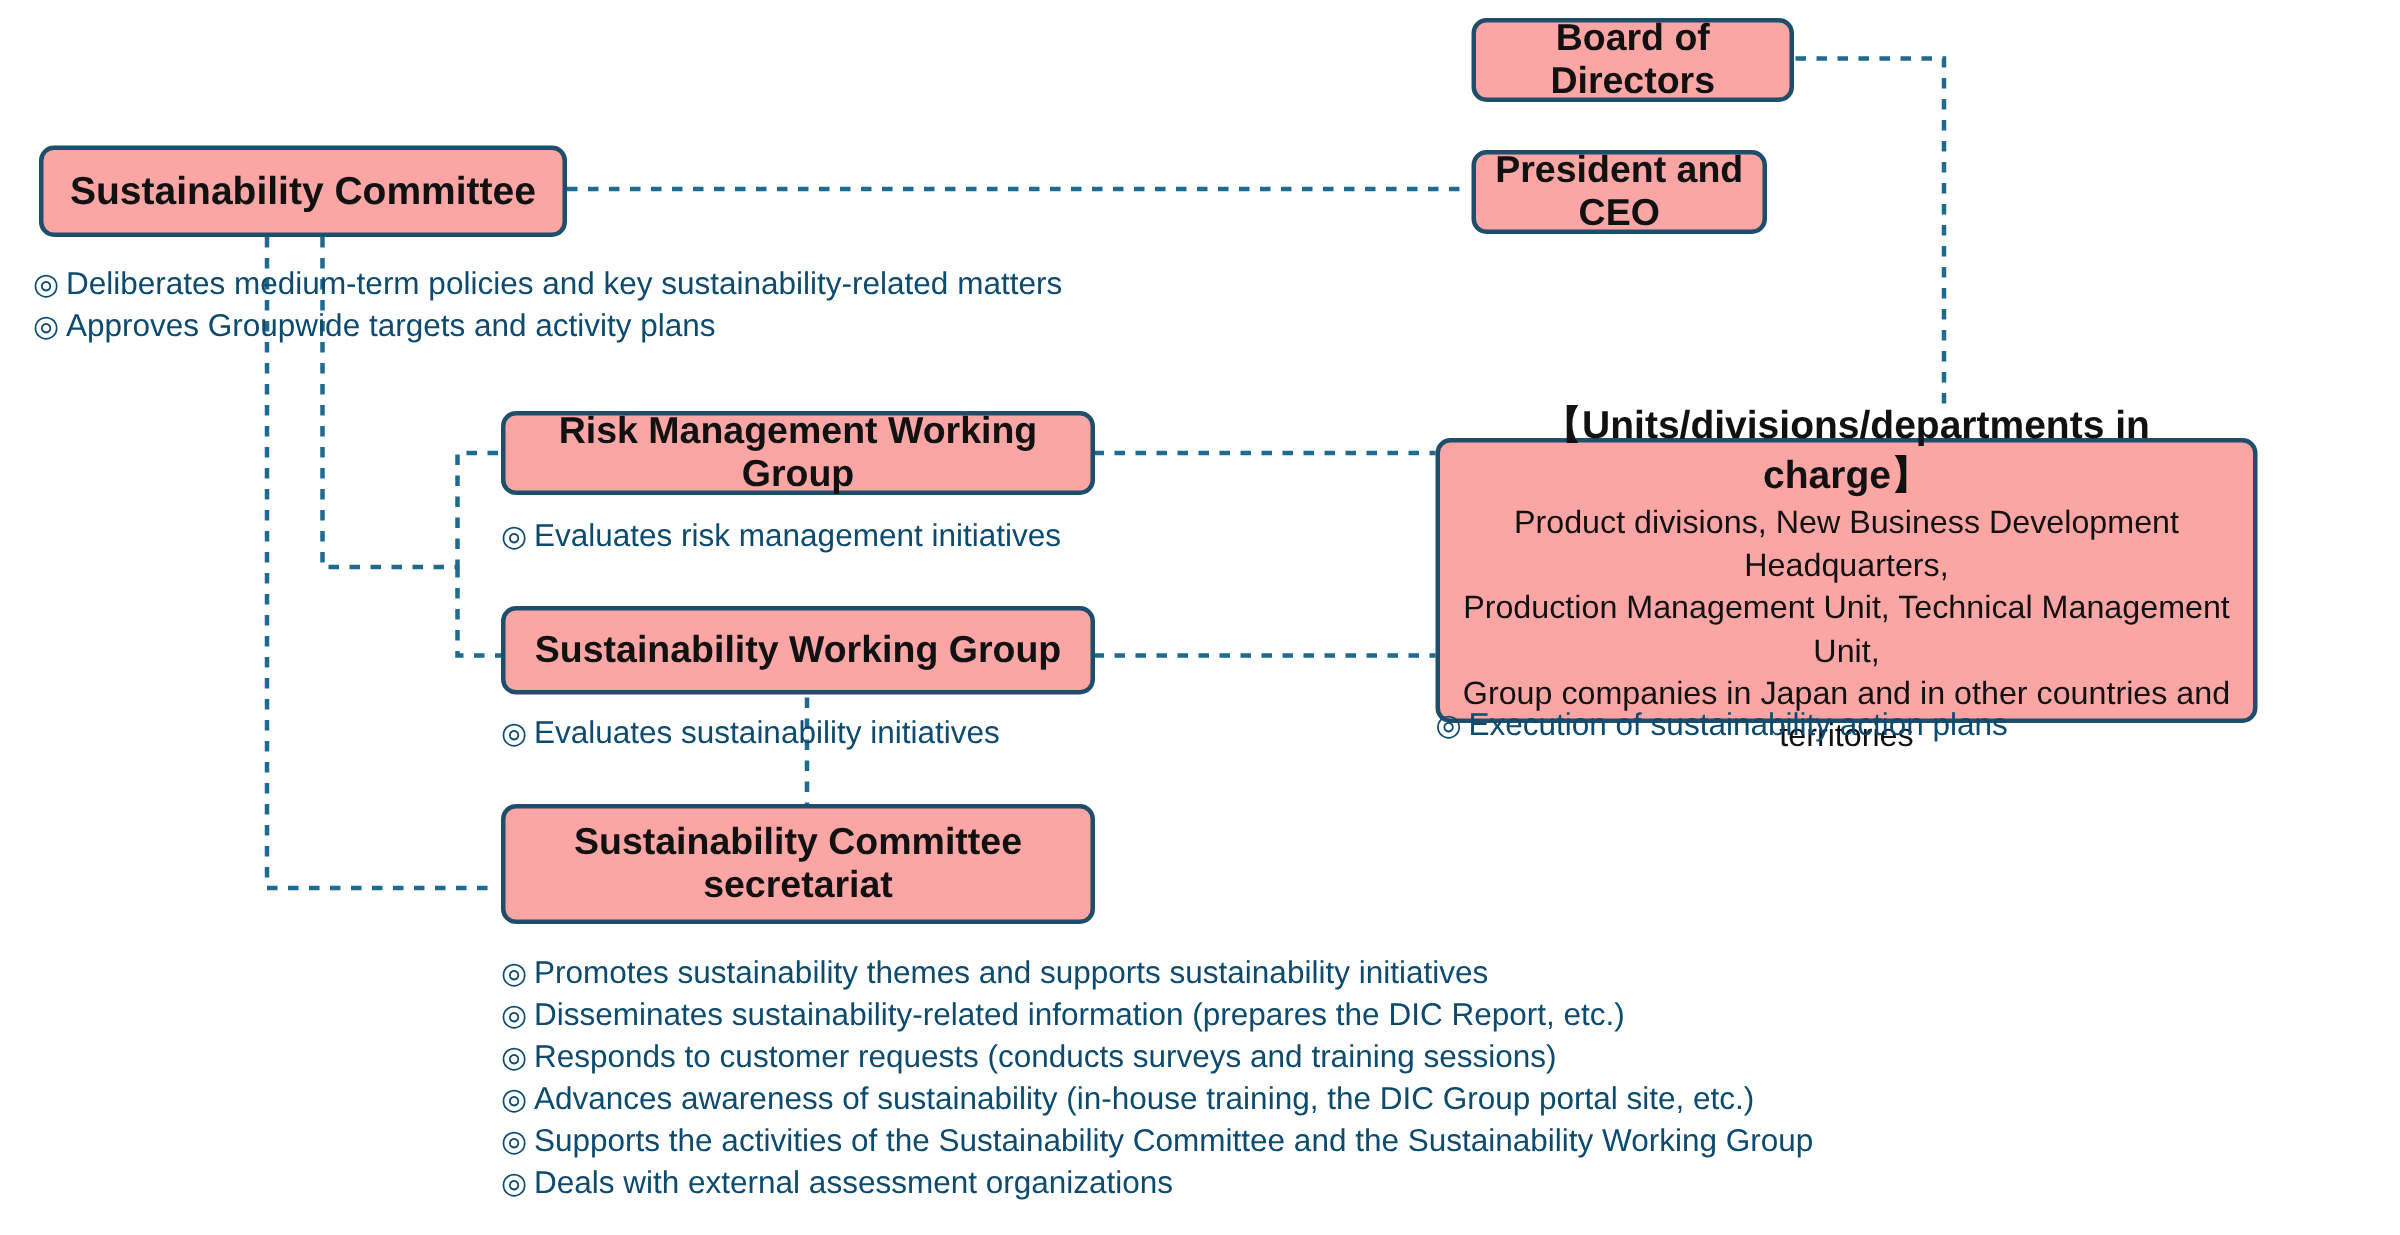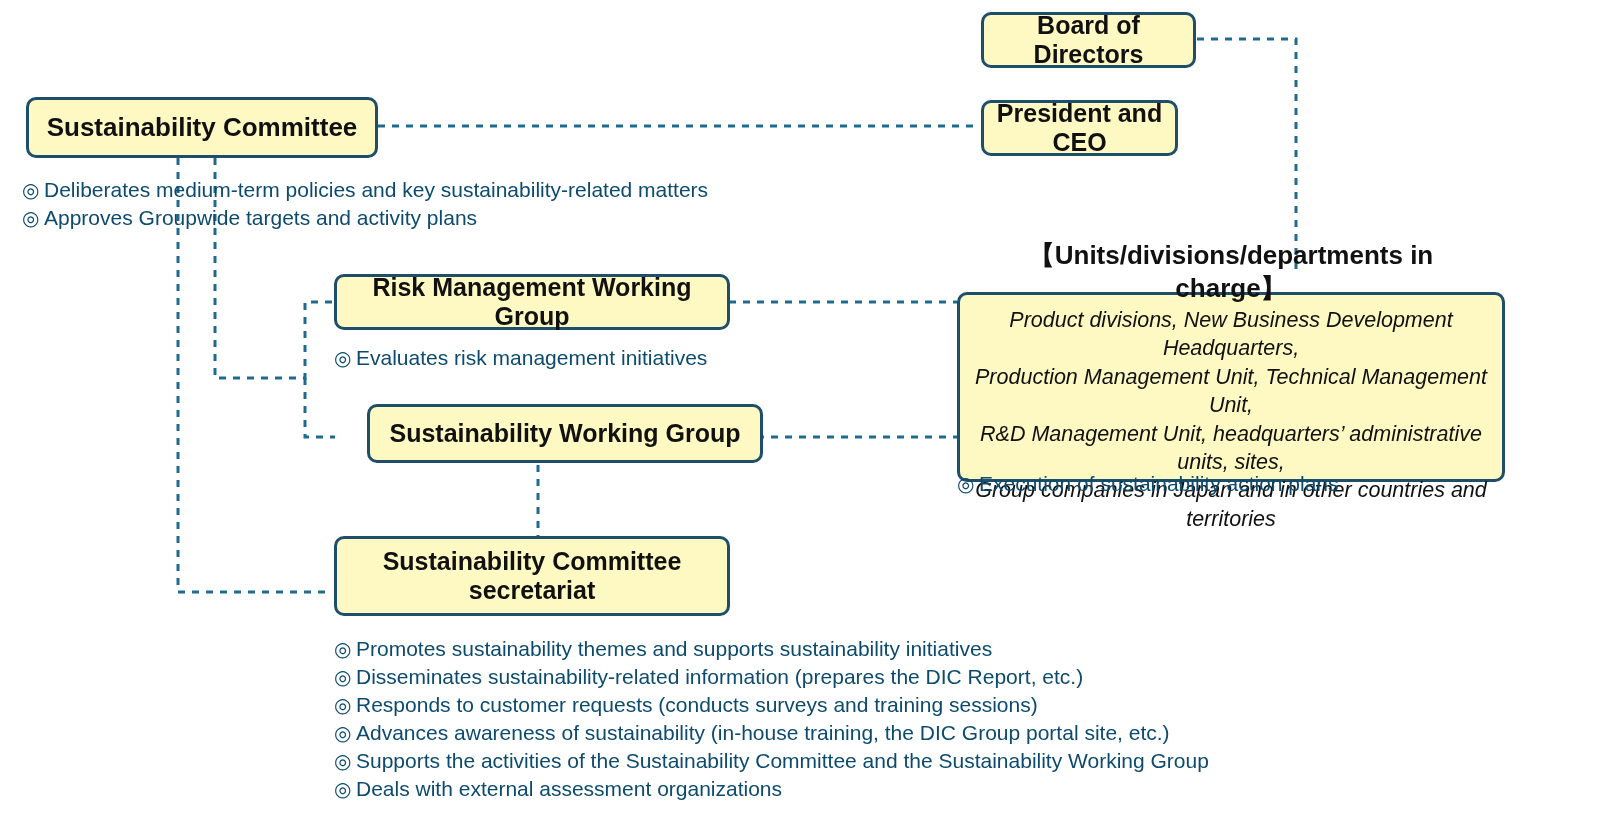--- a/index.html
+++ b/index.html
@@ -24,21 +24,21 @@
     top: 0;
     width: 1600px;
     height: 823px;
     pointer-events: none;
   }
   .box {
     position: absolute;
     box-sizing: border-box;
     border: 3px solid #1f4e6b;
     border-radius: 10px;
-    background: #fef9c3;
+    background: #fca5a5;
     display: flex;
     align-items: center;
     justify-content: center;
     text-align: center;
     font-weight: bold;
     color: #111111;
     z-index: 2;
   }
   .box .box-label {
     display: block;
@@ -71,21 +71,20 @@
     display: block;
     font-size: 26px;
     font-weight: bold;
     line-height: 1.25;
     margin-bottom: 2px;
   }
   .units-line {
     display: block;
     font-size: 21.5px;
     line-height: 1.32;
-    font-style: italic;
   }
 </style>
 </head>
 <body>
 
 <div id="canvas">
 
   <svg id="lines" viewBox="0 0 1600 823">
     <g fill="none" stroke="#1f6b8f" stroke-width="3" stroke-dasharray="7,7">
 
@@ -130,36 +129,40 @@
   <div class="box" style="left:334px; top:274px; width:396px; height:56px; font-size:25px;">
     <span class="box-label">Risk Management Working Group</span>
   </div>
 
   <div class="note" style="left:334px; top:344px;">
     <span class="note-line">
       <span class="bullet">◎</span><span>Evaluates risk management initiatives</span>
     </span>
   </div>
 
-  <div class="box" style="left:334px; top:404px; width:396px; height:59px; font-size:25px;margin-left:33px;">
+  <div class="box" style="left:334px; top:404px; width:396px; height:59px; font-size:25px;">
     <span class="box-label">Sustainability Working Group</span>
   </div>
 
+  <div class="note" style="left:334px; top:475px;">
+    <span class="note-line">
+      <span class="bullet">◎</span><span>Evaluates sustainability initiatives</span>
+    </span>
+  </div>
 
   <div class="box" style="left:334px; top:536px; width:396px; height:80px; font-size:25px; flex-direction:column;">
     <span class="box-label">Sustainability Committee</span>
     <span class="box-label">secretariat</span>
   </div>
 
   <div class="box" style="left:957px; top:292px; width:548px; height:190px; font-weight:normal;">
     <span class="units-box">
       <span class="units-title">【Units/divisions/departments in charge】</span>
       <span class="units-line">Product divisions, New Business Development Headquarters,</span>
       <span class="units-line">Production Management Unit, Technical Management Unit,</span>
-      <span class="units-line">R&amp;D Management Unit, headquarters’ administrative units, sites,</span>
       <span class="units-line">Group companies in Japan and in other countries and territories</span>
     </span>
   </div>
 
   <div class="note" style="left:957px; top:470px;">
     <span class="note-line">
       <span class="bullet">◎</span><span>Execution of sustainability action plans</span>
     </span>
   </div>
 

